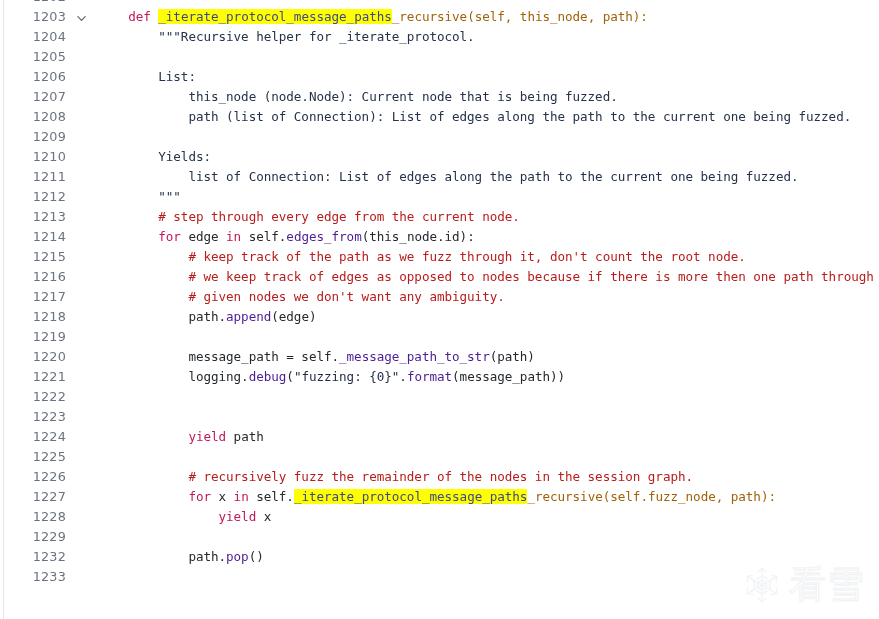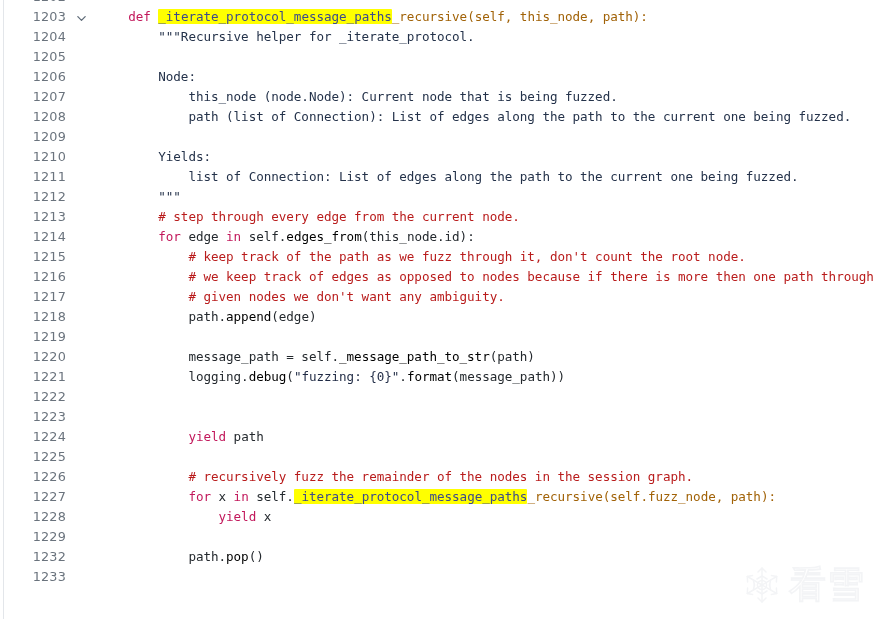--- a/index.html
+++ b/index.html
@@ -76,21 +76,21 @@
     top: 0;
     white-space: pre;
     color: #24292e;
     font-family: "DejaVu Sans Mono", "Liberation Mono", monospace;
     font-size: 12.6px;
     letter-spacing: -0.05px;
   }
 
   
   .kw   { color: #c2185b; }            
-  .fn   { color: #000000; }            
+  .fn   { color: #4c1d95; }            
   .name { color: #a16207; }            
   .cmt  { color: #b91c1c; }            
   .doc  { color: #24324a; }            
   .str  { color: #1f2a44; }            
   .num  { color: #b5123e; }            
   .plain{ color: #24292e; }
 
   .hl {
     background: #ffff00;
     color: #3b4a8c;
@@ -126,21 +126,21 @@
 
   <div id="gutter-rule"></div>
 
   <div id="code-lines">
       <div class="code-line"><span class="ln">1202</span><span class="src"></span></div>
       <div class="code-line"><span class="ln">1203</span><span class="fold"><svg viewBox="0 0 12 12" width="11" height="11" aria-hidden="true">
             <path d="M2 4 L6 8 L10 4" fill="none" stroke="currentColor" stroke-width="1.4" stroke-linecap="round" stroke-linejoin="round"></path>
           </svg></span><span class="src"><span class="plain">    </span><span class="kw">def</span><span class="plain"> </span><span class="hl">_iterate_protocol_message_paths</span><span class="name">_recursive</span><span class="name">(self, this_node, path):</span></span></div>
       <div class="code-line"><span class="ln">1204</span><span class="src"><span class="doc">        """Recursive helper for _iterate_protocol.</span></span></div>
       <div class="code-line"><span class="ln">1205</span><span class="src"></span></div>
-      <div class="code-line"><span class="ln">1206</span><span class="src"><span class="doc">        Node:</span></span></div>
+      <div class="code-line"><span class="ln">1206</span><span class="src"><span class="doc">        List:</span></span></div>
       <div class="code-line"><span class="ln">1207</span><span class="src"><span class="doc">            this_node (node.Node): Current node that is being fuzzed.</span></span></div>
       <div class="code-line"><span class="ln">1208</span><span class="src"><span class="doc">            path (list of Connection): List of edges along the path to the current one being fuzzed.</span></span></div>
       <div class="code-line"><span class="ln">1209</span><span class="src"></span></div>
       <div class="code-line"><span class="ln">1210</span><span class="src"><span class="doc">        Yields:</span></span></div>
       <div class="code-line"><span class="ln">1211</span><span class="src"><span class="doc">            list of Connection: List of edges along the path to the current one being fuzzed.</span></span></div>
       <div class="code-line"><span class="ln">1212</span><span class="src"><span class="doc">        """</span></span></div>
       <div class="code-line"><span class="ln">1213</span><span class="src"><span class="cmt">        # step through every edge from the current node.</span></span></div>
       <div class="code-line"><span class="ln">1214</span><span class="src"><span class="plain">        </span><span class="kw">for</span><span class="plain"> edge </span><span class="kw">in</span><span class="plain"> self.</span><span class="fn">edges_from</span><span class="plain">(this_node.id):</span></span></div>
       <div class="code-line"><span class="ln">1215</span><span class="src"><span class="cmt">            # keep track of the path as we fuzz through it, don't count the root node.</span></span></div>
       <div class="code-line"><span class="ln">1216</span><span class="src"><span class="cmt">            # we keep track of edges as opposed to nodes because if there is more then one path through a set of</span></span></div>

